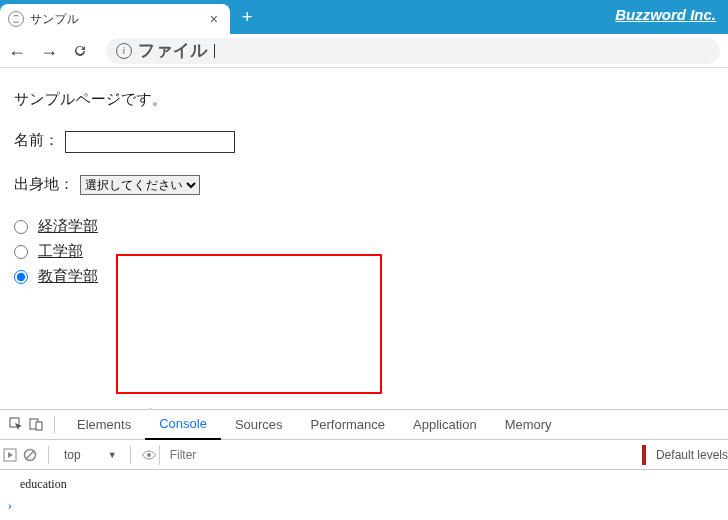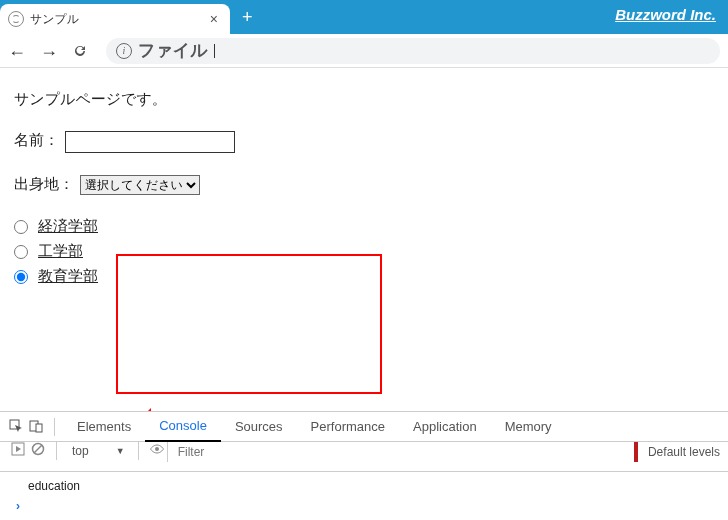--- a/index.html
+++ b/index.html
@@ -34,27 +34,27 @@
   .annot-arrow { position: absolute; height: 2px; background: #f00; }
   .annot-arrow::before { content: ""; position: absolute; left: -1px; top: -3px; border: 4px solid transparent; border-right-color: #f00; }
   
   .devtools { position: absolute; bottom: 0; left: 0; right: 0; background: #fff; border-top: 1px solid #ccc; }
   .dt-tabs { height: 30px; display: flex; align-items: center; border-bottom: 1px solid #ccc; padding: 0 6px; gap: 0; font-size: 13px; color: #555; }
   .dt-icon { width: 20px; display: flex; justify-content: center; cursor: pointer; }
   .dt-sep { width: 1px; height: 18px; background: #ccc; margin: 0 8px; }
   .dt-tab { padding: 0 14px; height: 30px; display: flex; align-items: center; cursor: pointer; }
   .dt-tab.active { color: #1a73e8; border-bottom: 2px solid #000000; }
   
-  .dt-toolbar { height: 30px; display: flex; border-bottom: 1px solid #ccc; padding: 0 8px; gap: 0; font-size: 12px; color: #555; }
+  .dt-toolbar { height: 30px; display: flex; align-items: center; border-bottom: 1px solid #ccc; padding: 0 0; gap: 0; font-size: 12px; color: #555; }
   .dt-toolbar .ctx { border: 1px solid transparent; padding: 1px 40px 1px 6px; position: relative; }
   .dt-toolbar .ctx::after { content: "▼"; position: absolute; right: 4px; font-size: 9px; color: #555; top: 3px; }
   .dt-toolbar input { border: none; outline: none; font-size: 12px; color: #c2410c; width: 280px; border-left: 1px solid #ccc; padding-left: 10px; height: 20px; }
   .dt-right { margin-left: auto; border-left: 4px solid #b91c1c; padding-left: 10px; height: 20px; display: flex; align-items: center; }
   
-  .dt-console { padding: 4px 0; font-family: Liberation Sans, sans-serif; font-size: 12px; margin-left: 8px; }
+  .dt-console { padding: 4px 0; font-family: Liberation Serif, serif; font-size: 12px; }
   .dt-line { padding: 3px 20px; color: #222; }
   .dt-prompt { color: #1a73e8; padding: 3px 8px; font-weight: bold; }
   
   svg { display: block; }
 </style>
 </head>
 <body>
 
 <div class="titlebar">
   <div class="tab">

